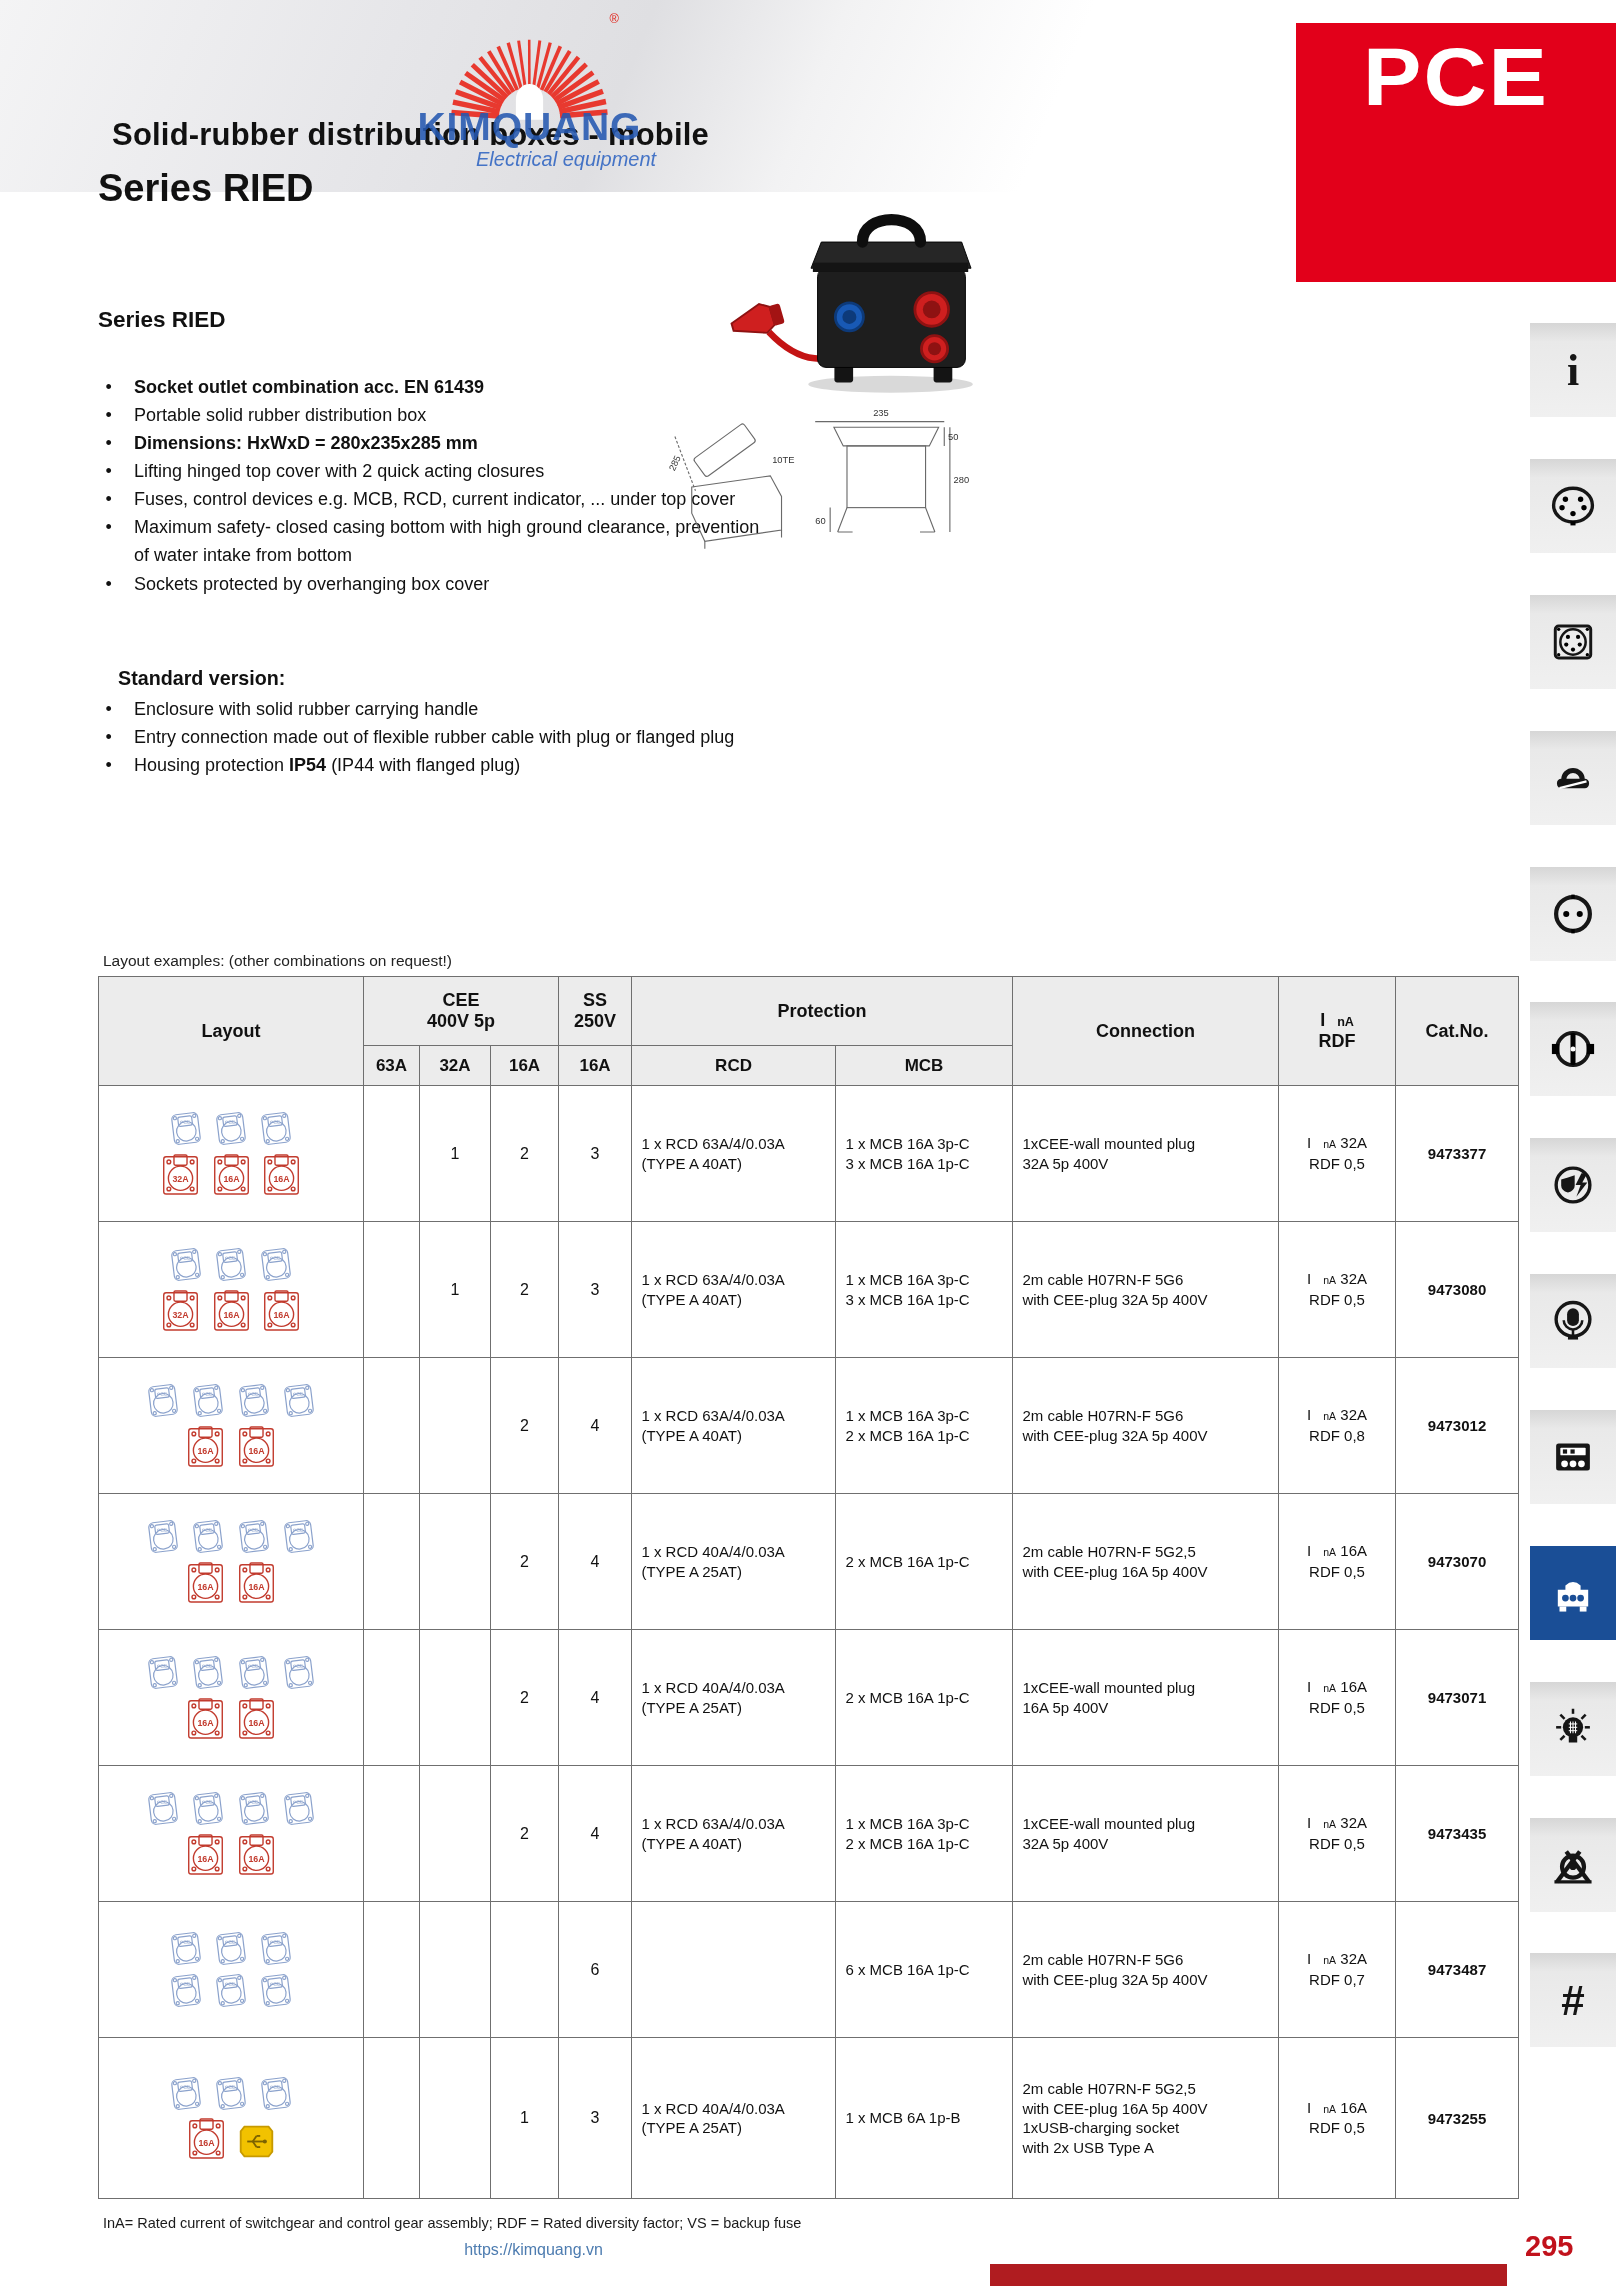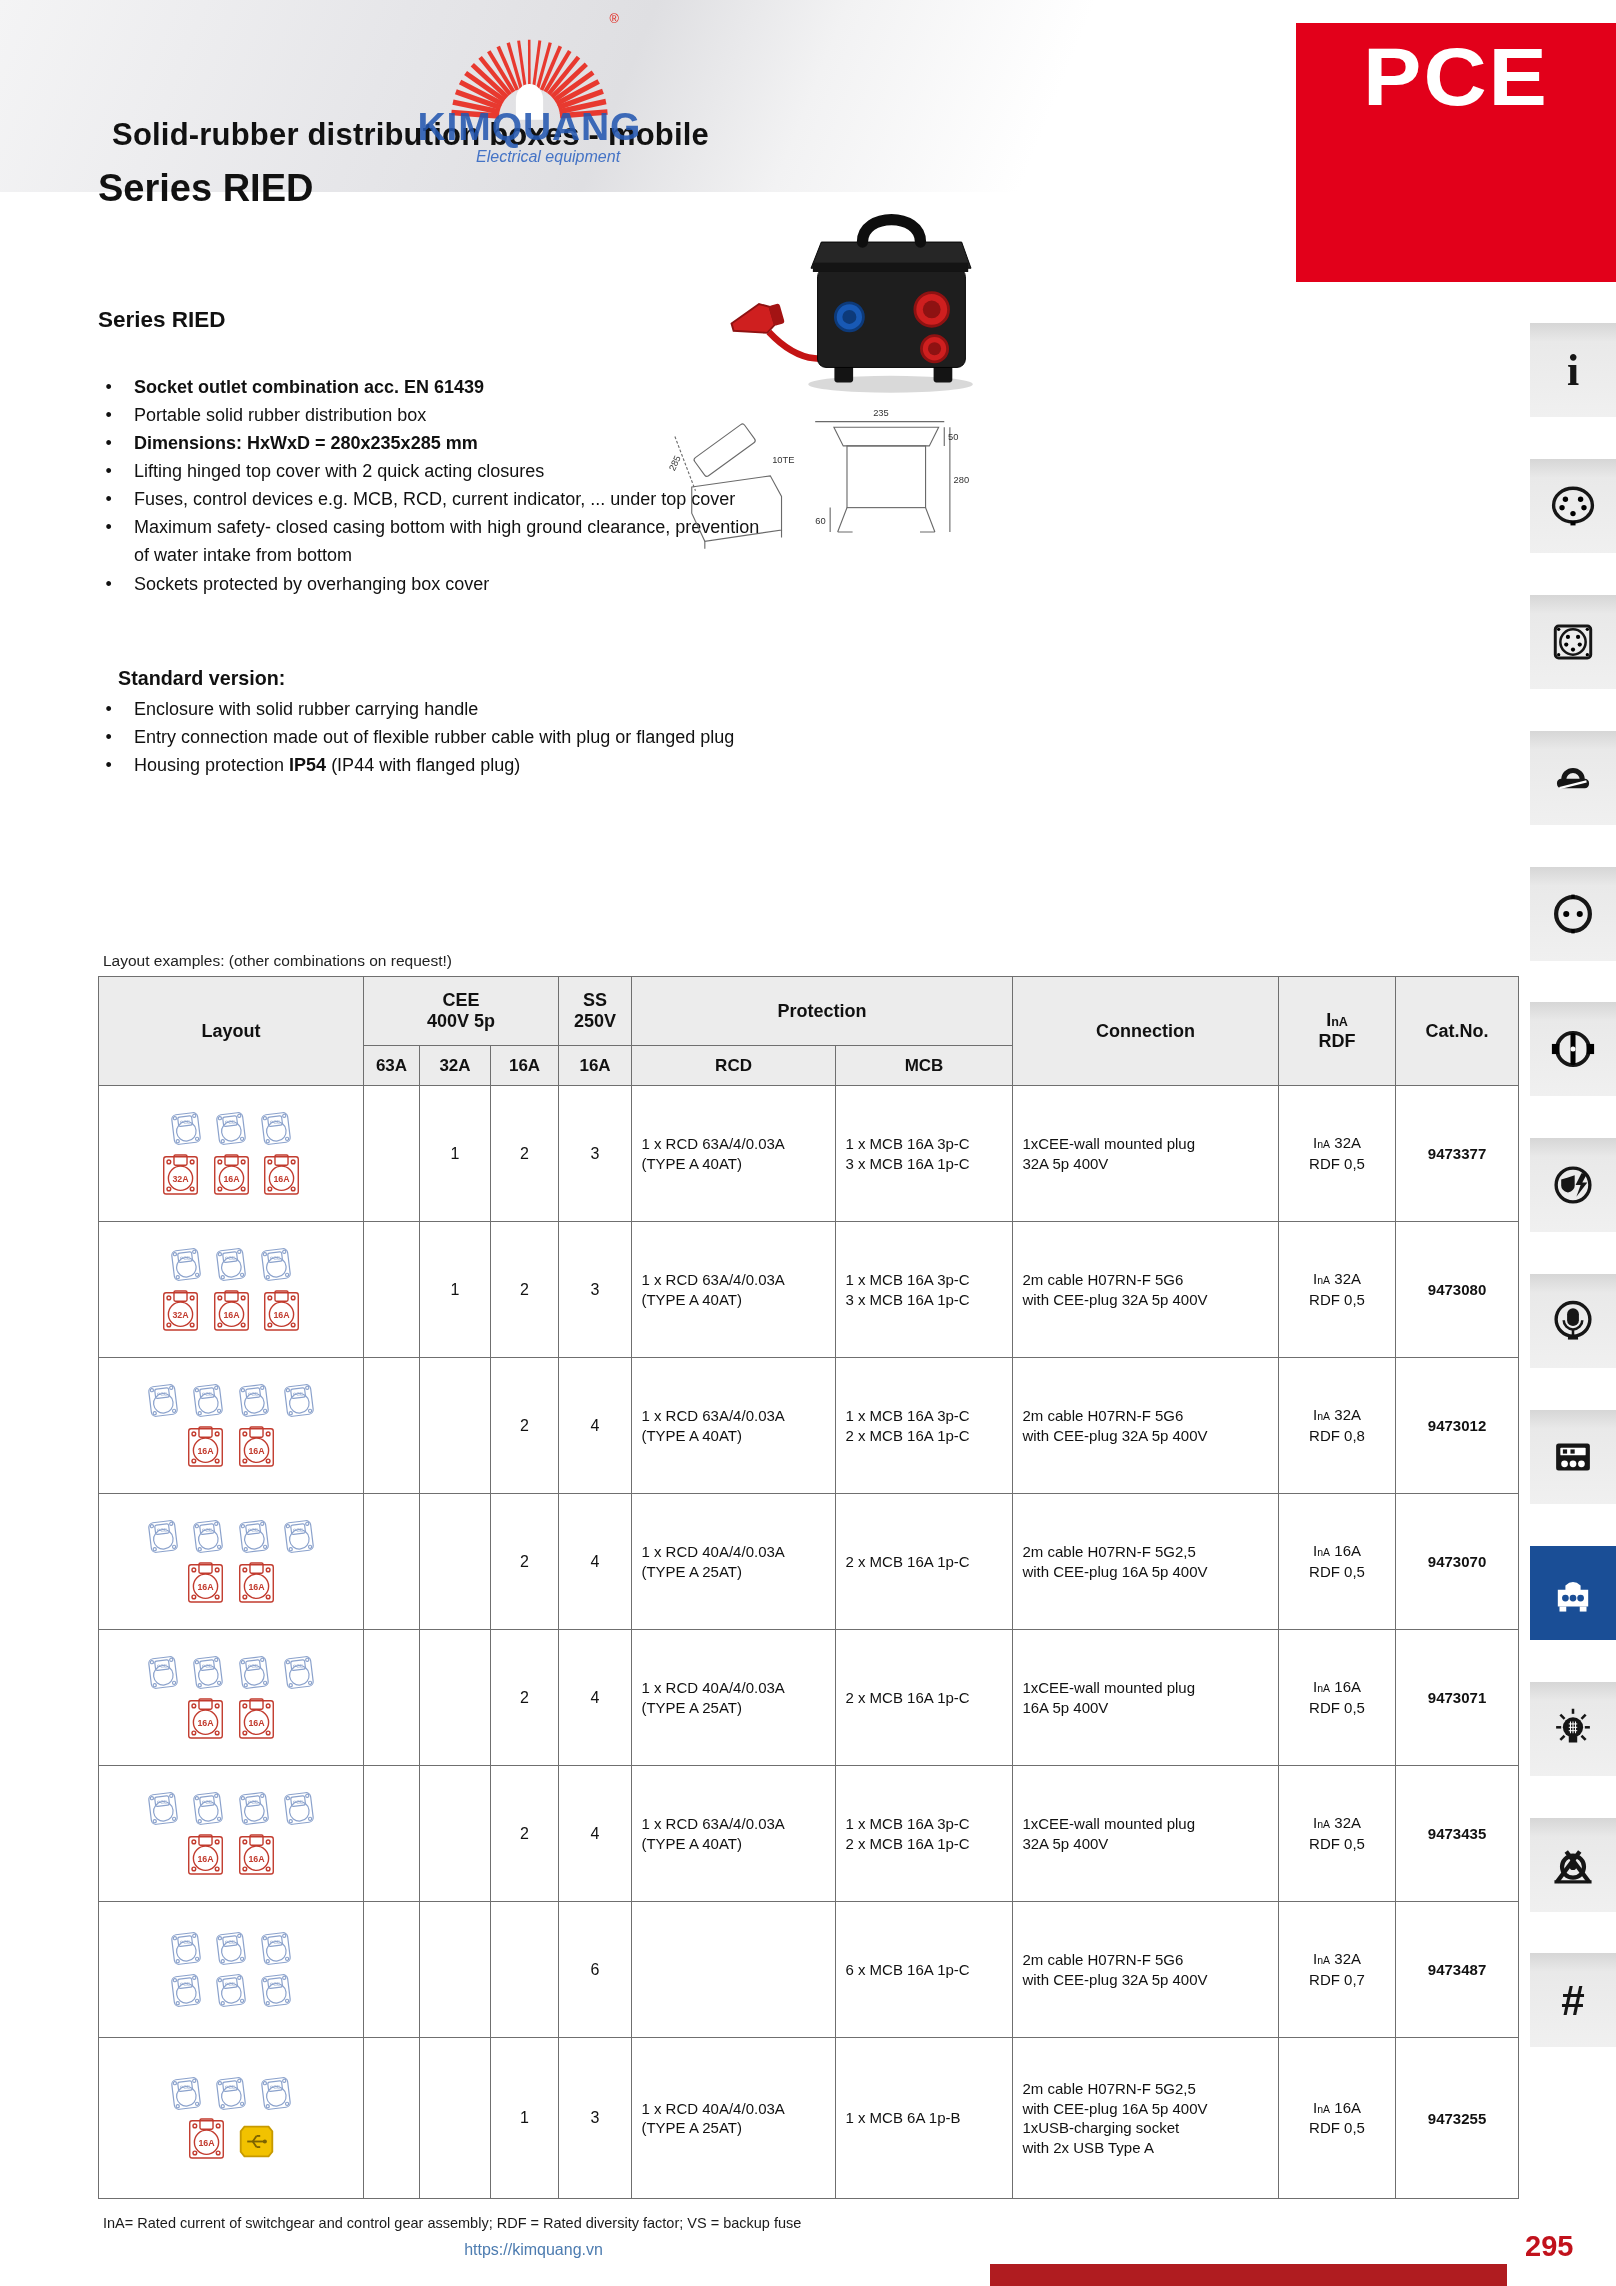--- a/index.html
+++ b/index.html
@@ -12,21 +12,21 @@
   .title-block h1{margin:14px;font-size:31px;font-weight:bold;letter-spacing:0.2px;}
   .title-block h2{margin:3.7px 0 0 0;font-size:38px;font-weight:bold;}
   .pce-block{position:absolute;left:1296px;top:23.4px;width:320px;height:259px;background:#e2001a;z-index:4;}
   .pce-block .pce-word{color:#fff;font-size:81px;font-weight:bold;text-align:center;margin-top:7.5px;
      letter-spacing:1.9px;transform:scaleX(1.08);}
   
   .watermark{position:absolute;left:410px;top:9.4px;z-index:5;width:281px;}
   .wm-fan{margin-left:26px;}
   .wm-name{position:absolute;left:7.5px;top:96px;font-size:39px;font-weight:bold;
      color:rgba(36,88,176,.88);letter-spacing:0.9px;}
-  .wm-tag{position:absolute;left:66px;top:139px;font-size:16px;font-style:italic;color:rgba(51,103,194,.9);}
+  .wm-tag{position:absolute;left:66px;top:139px;font-size:20px;font-style:italic;color:rgba(51,103,194,.9);}
   
   .section-heading{position:absolute;left:98px;top:307px;font-size:22.5px;font-weight:bold;}
   .features{position:absolute;left:98px;top:373px;width:670px;}
   .std-heading{position:absolute;left:98px;top:667px;font-size:19.7px;font-weight:bold;margin-left:20px;}
   .standard{position:absolute;left:98px;top:695px;width:670px;}
   ul.blist{list-style:none;margin:0;padding:0;font-size:18px;line-height:1.56;}
   ul.blist li{position:relative;padding-left:36px;}
   ul.blist li::before{content:"\2022";position:absolute;left:7.5px;top:0;font-size:18px;}
   .b{font-weight:bold;}
   
@@ -39,21 +39,21 @@
   table.main th,table.main td{border:0.9px solid #6f6f6f;vertical-align:middle;}
   table.main th{background:#ececec;font-size:18px;font-weight:bold;}
   table.main .sub-h{font-size:17px;}
   td.num{text-align:center;font-size:16px;}
   td.txt{font-size:15px;padding:5.6px 7.5px 5.6px 9.4px;white-space:pre-line;line-height:1.3;text-align:left;}
   td.ina{text-align:center;font-size:15px;line-height:1.35;}
   td.cat{text-align:center;font-size:15px;font-weight:bold;}
   td.laycell{padding:3.7px 0;}
   .lay{display:flex;flex-direction:column;align-items:center;gap:2.8px;}
   .lay-row{display:flex;justify-content:center;gap:9.4px;align-items:flex-end;}
-  .sub{font-size:70%;}
+  .sub{font-size:70%;padding-left:12px;}
   
   .side-tile{position:absolute;left:1530px;width:86px;height:94px;
      background:linear-gradient(180deg,#d6d6d6 0%,#e9e9e9 20%,#f0f0f0 100%);
      display:flex;align-items:center;justify-content:center;cursor:pointer;}
   .side-tile.active{background:#1a4e96;}
   .side-tile svg{width:54px;height:54px;}
   
   .foot-note{position:absolute;left:103px;top:2215px;font-size:14.5px;color:#1b1b1b;}
   .foot-link{position:absolute;left:426px;top:2241px;width:215px;text-align:center;
      font-size:16px;color:#4d7cb0;text-decoration:none;}

